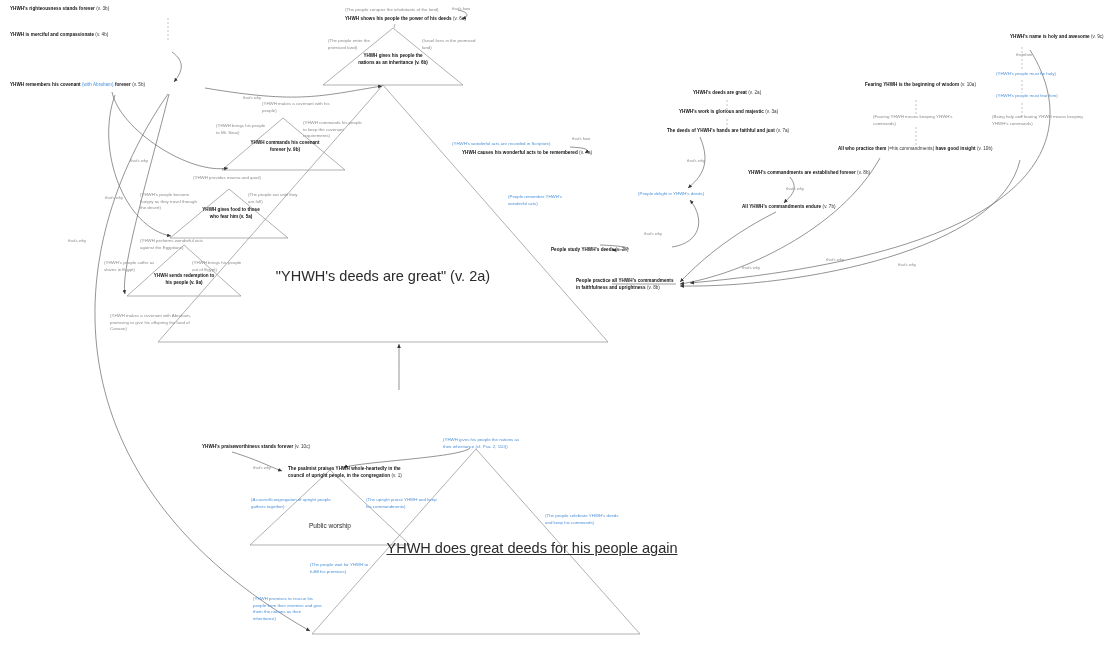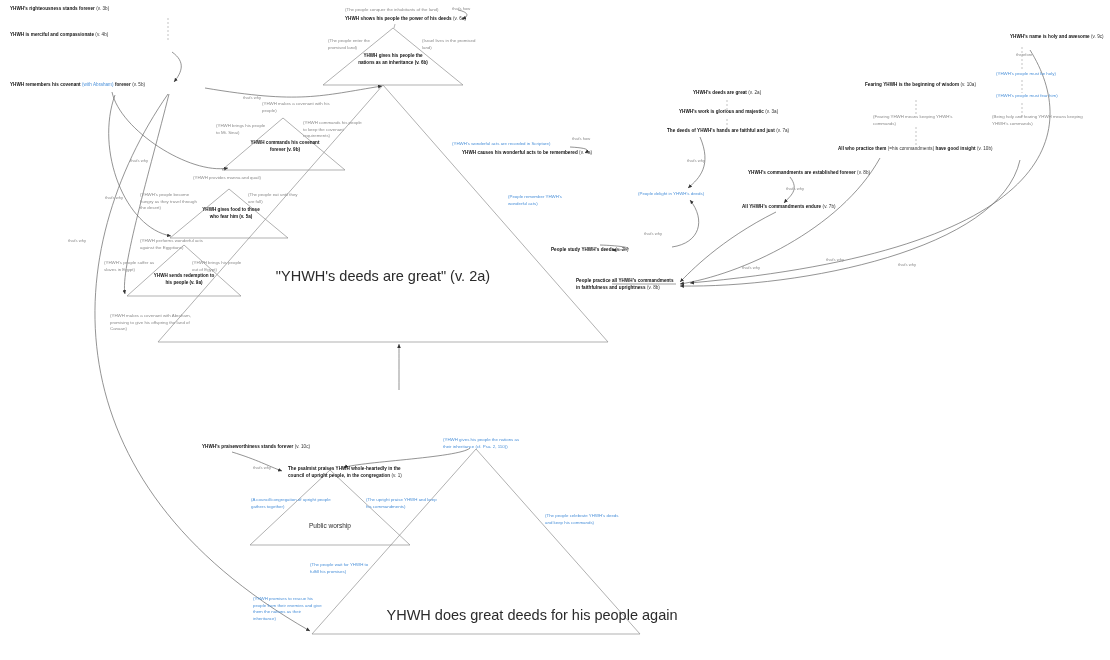--- a/index.html
+++ b/index.html
@@ -394,17 +394,17 @@
   </div>
 
   <div class="node implied-blue" style="left:310px;top:562px;width:66px;">
     <span>(The people wait for YHWH to fulfill his promises)</span>
   </div>
 
   <div class="node implied-blue" style="left:253px;top:596px;width:72px;">
     <span>(YHWH promises to rescue his people from their enemies and give them the nations as their inheritance)</span>
   </div>
 
-  <div class="bigtitle" style="left:382px;top:606px;width:300px;">
+  <div class="bigtitle" style="left:382px;top:539px;width:300px;text-decoration:underline;">
     <span>YHWH does great deeds for his people again</span>
   </div>
 
 </div>
 
 </body></html>

